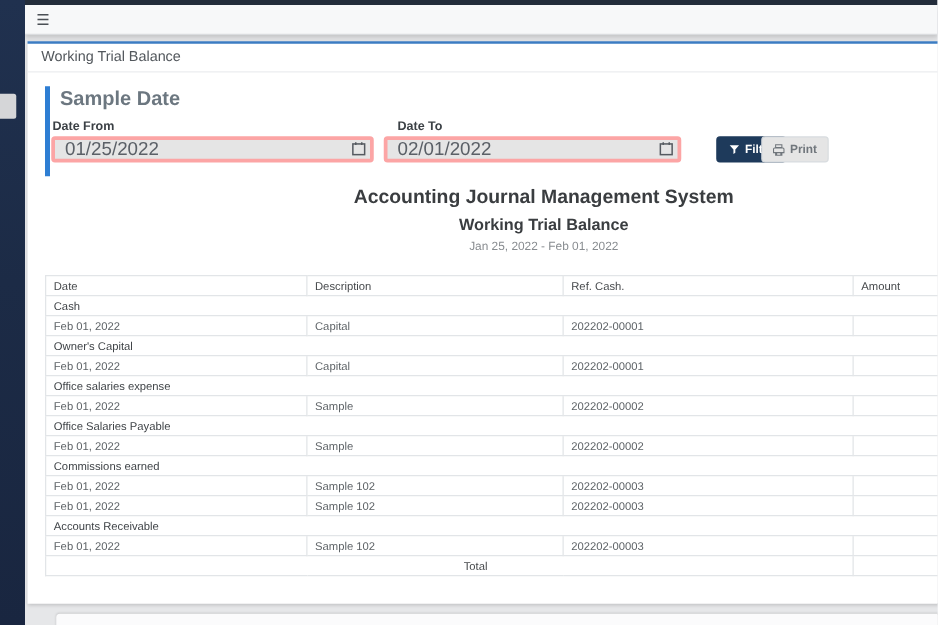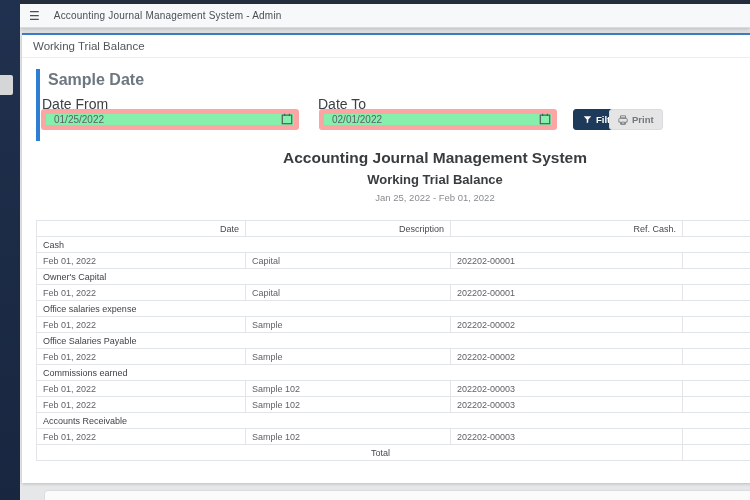--- a/index.html
+++ b/index.html
@@ -20,65 +20,64 @@
   .hamburger { font-size:12px; color:#4a4f55; margin-left:9px; cursor:pointer; line-height:1; }
   .topbar-title { font-size:10px; color:#4a4f55; margin-left:14px; letter-spacing:.2px; }
 
   .card { position:absolute; left:22px; top:33px; width:826px; height:450px; background:#ffffff;
     border-top:2px solid #3b7cc2; box-shadow:0 1px 3px rgba(0,0,0,0.18); z-index:1; }
   .card-header { height:23px; border-bottom:1px solid #ecedef; display:flex; align-items:center; }
   .card-header-title { font-size:11.5px; color:#52575c; margin-left:11px; }
 
   .filter-accent { position:absolute; left:14px; top:34px; width:4px; height:72px; background:#2e7ed3; }
   .filter-title { position:absolute; left:26px; top:36px; font-size:16px; font-weight:600; color:#6c7780; }
-  .field-label { position:absolute; font-size:14px; font-weight:400; color:#3b4045; }
+  .field-label { position:absolute; font-size:10px; font-weight:700; color:#3b4045; }
   .lbl-from { left:20px; top:61px; }
   .lbl-to   { left:285px; top:61px;padding-left:11px; }
   .date-wrap { position:absolute; top:74px; height:21px; }
   .wrap-from { left:19px;  width:258px; }
-  .wrap-to   { left:297px; width:238px; }
-  .date-input { width:100%; height:100%; border:5px solid #fca5a5; border-radius:3px;
-    font-family:inherit; font-size:10px; color:#5b6067; padding:0 22px 0 8px; background:#86efac; outline:none; }
+  .wrap-to   { left:285px; width:238px; }
+  .date-input { width:100%; height:100%; border:3px solid #fca5a5; border-radius:3px;
+    font-family:inherit; font-size:15px; color:#5b6067; padding:0 22px 0 8px; background:#e5e5e5; outline:none; }
   .cal-icon { position:absolute; right:6px; top:4px; width:12px; height:12px; cursor:pointer; }
 
   .btn { position:absolute; top:74px; height:21px; border-radius:3px; font-family:inherit;
     font-size:9.5px; font-weight:600; display:inline-flex; align-items:center; cursor:pointer; }
   .btn-filter { left:551px; padding:0 9px; background:#1e3a5b; color:#ffffff; border:1px solid #1e3a5b; }
   .btn-print  { left:587px; padding:0 8px; background:#e5e5e5; color:#70767c; border:1px solid #d8dcdf; }
   .btn svg { margin-right:4px; }
 
   .report-title    { position:absolute; top:114px; width:826px; text-align:center; font-size:15.5px; font-weight:700; color:#3a3d40; }
   .report-subtitle { position:absolute; top:137px; width:826px; text-align:center; font-size:13px;   font-weight:700; color:#3a3d40; }
   .report-range    { position:absolute; top:157px; width:826px; text-align:center; font-size:9.5px;  color:#888c90; }
 
   .tbl-wrap { position:absolute; left:14px; top:185px; width:798px; }
   table { width:798px; border-collapse:collapse; table-layout:fixed; }
   th, td { border:1px solid #e2e5e8; font-size:9px; height:16px; padding:0 6px; color:#5e6367; font-weight:400; }
-  th { text-align:right; color:#46494c; }
+  th { text-align:left; color:#46494c; }
   col.c-date { width:209px; } col.c-desc { width:205px; } col.c-ref { width:232px; } col.c-amt { width:152px; }
   td.group-cell { color:#3f4347; }
   td.total-cell { text-align:center; color:#46494c;padding-left:48px; }
 
   .bottom-card { position:absolute; left:45px; top:491px; width:710px; height:12px;
     background:#fbfbfc; border-radius:3px 3px 0 0; box-shadow:0 0 2px rgba(0,0,0,0.15); z-index:1; }
 </style>
 </head>
 <body>
 
 <div class="stage">
 
   <div class="top-strip"></div>
 
   <div class="sidebar">
     <div class="sidebar-active-item"></div>
   </div>
 
   <div class="topbar">
     <span class="hamburger">☰</span>
-    <span class="topbar-title">Accounting Journal Management System - Admin</span>
   </div>
 
   <div class="card">
     <div class="card-header">
       <span class="card-header-title">Working Trial Balance</span>
     </div>
 
     <div class="filter-accent"></div>
     <div class="filter-title">Sample Date</div>
 

